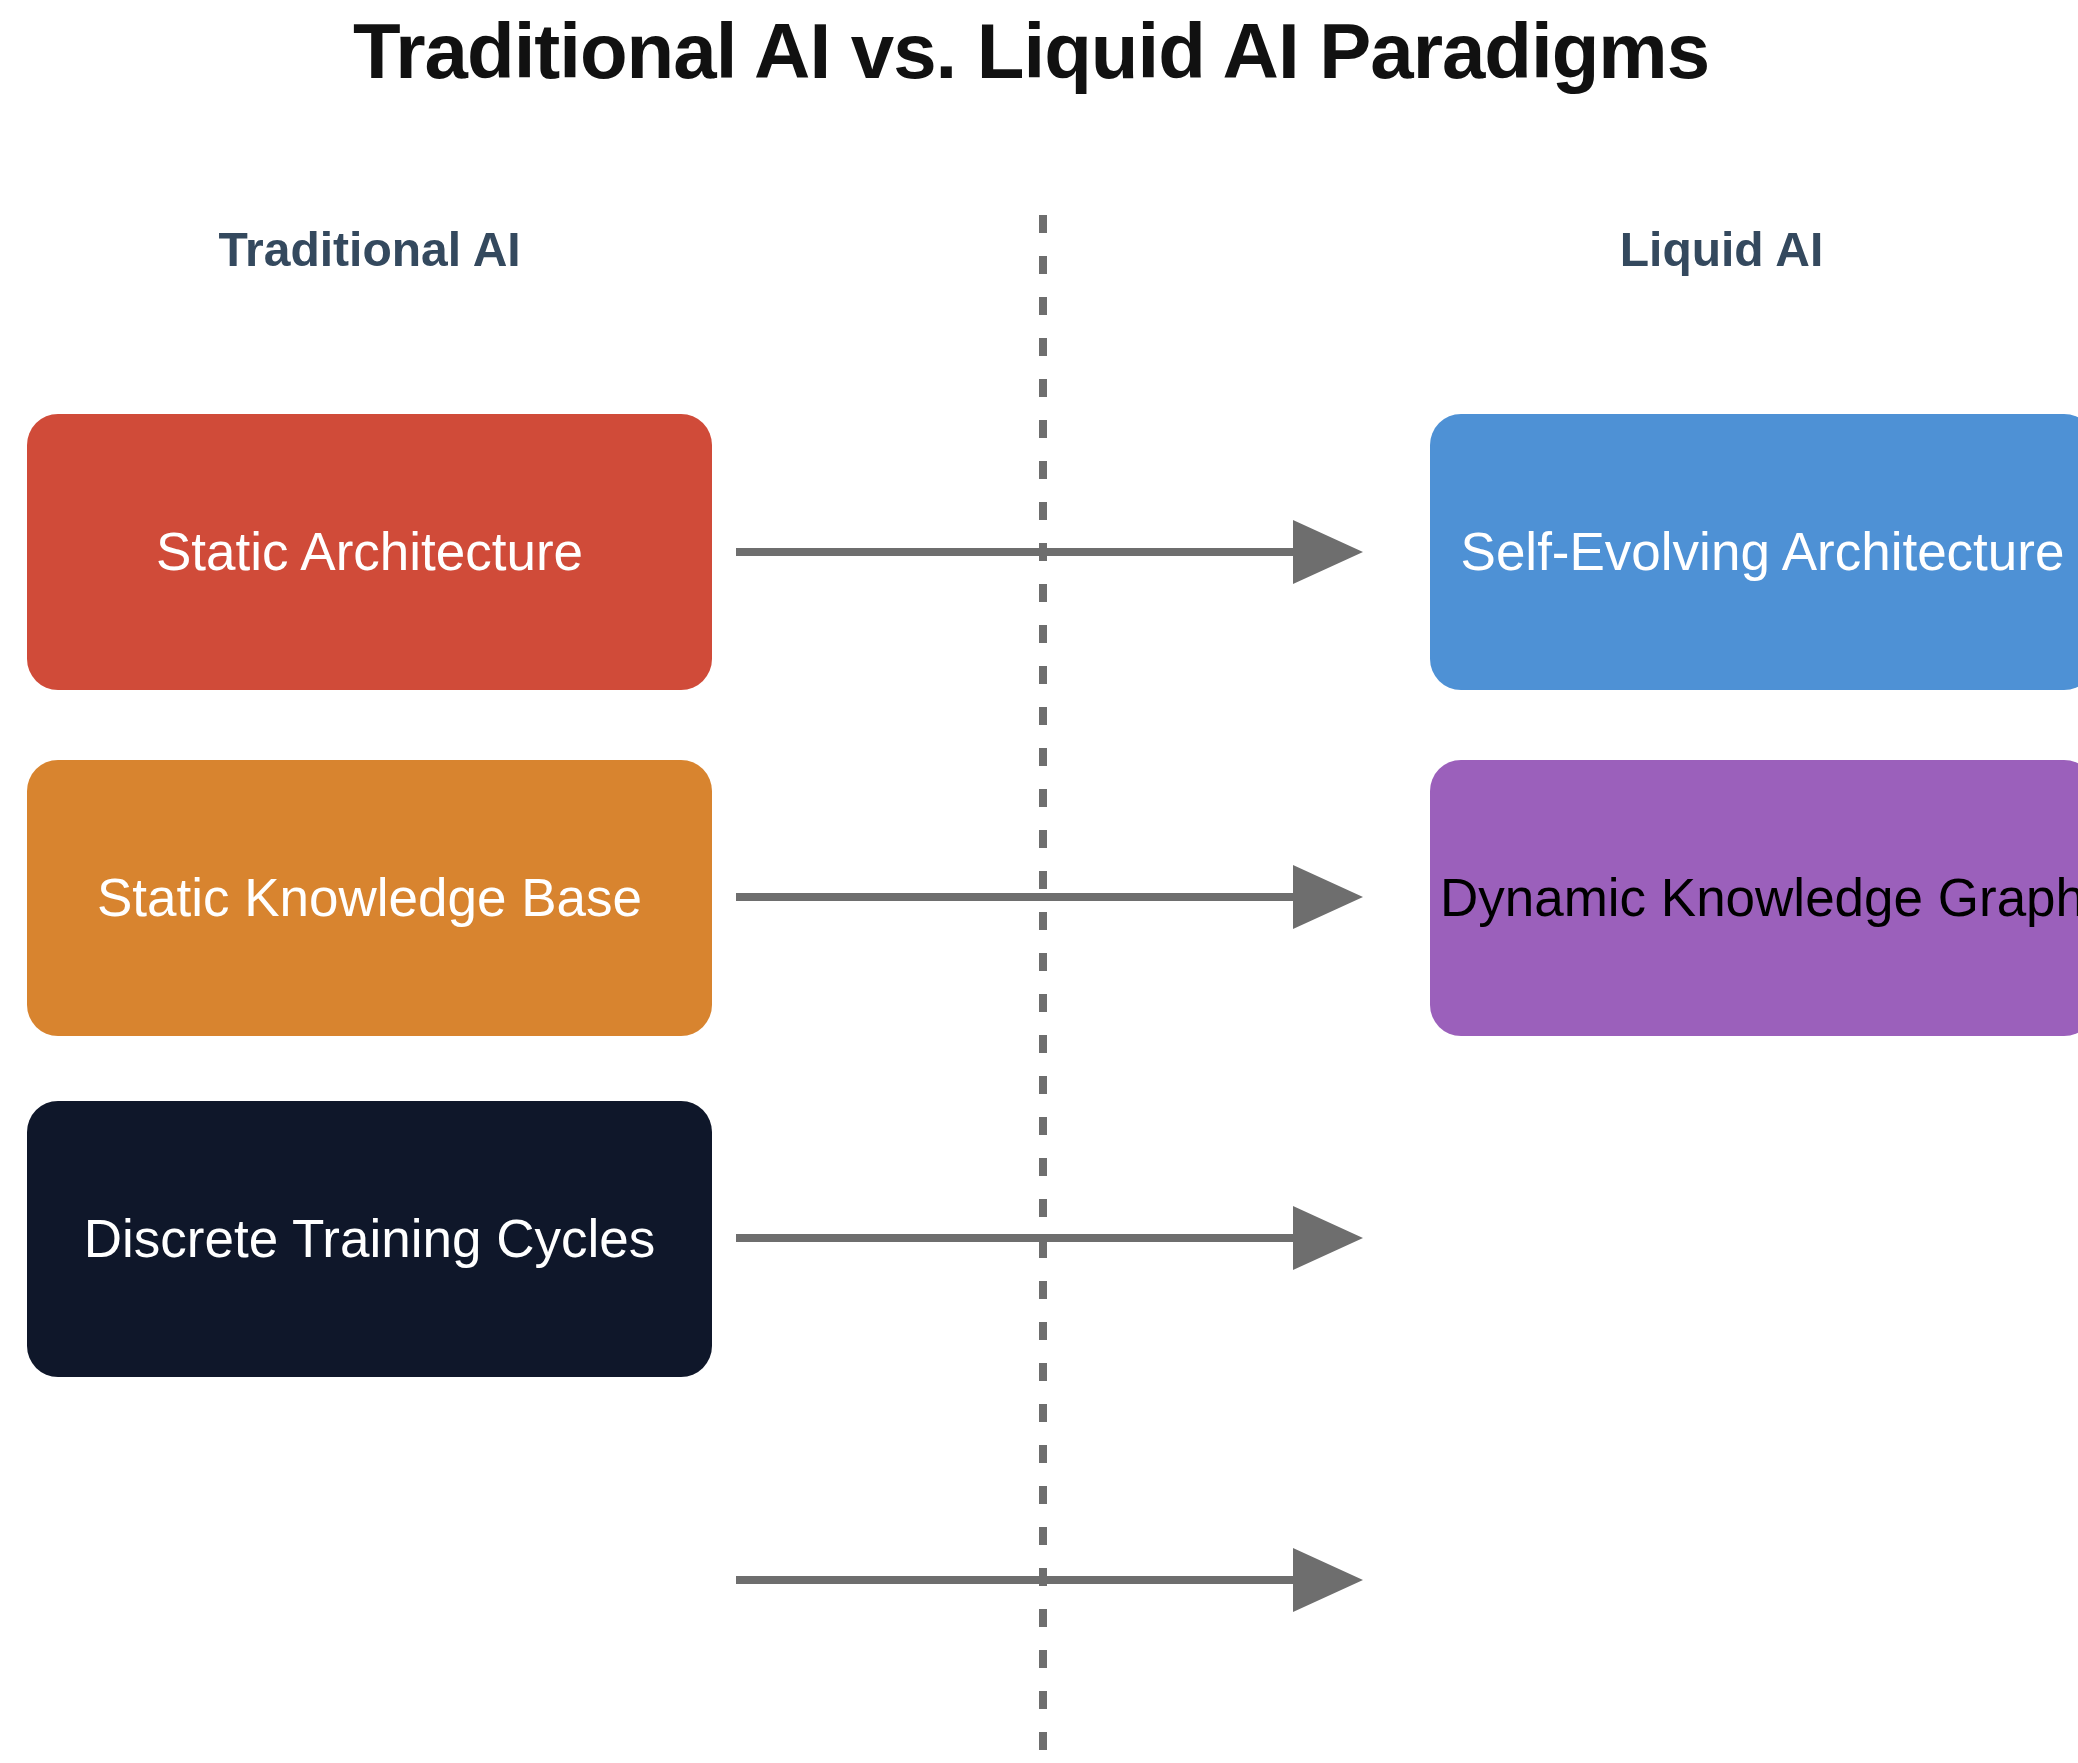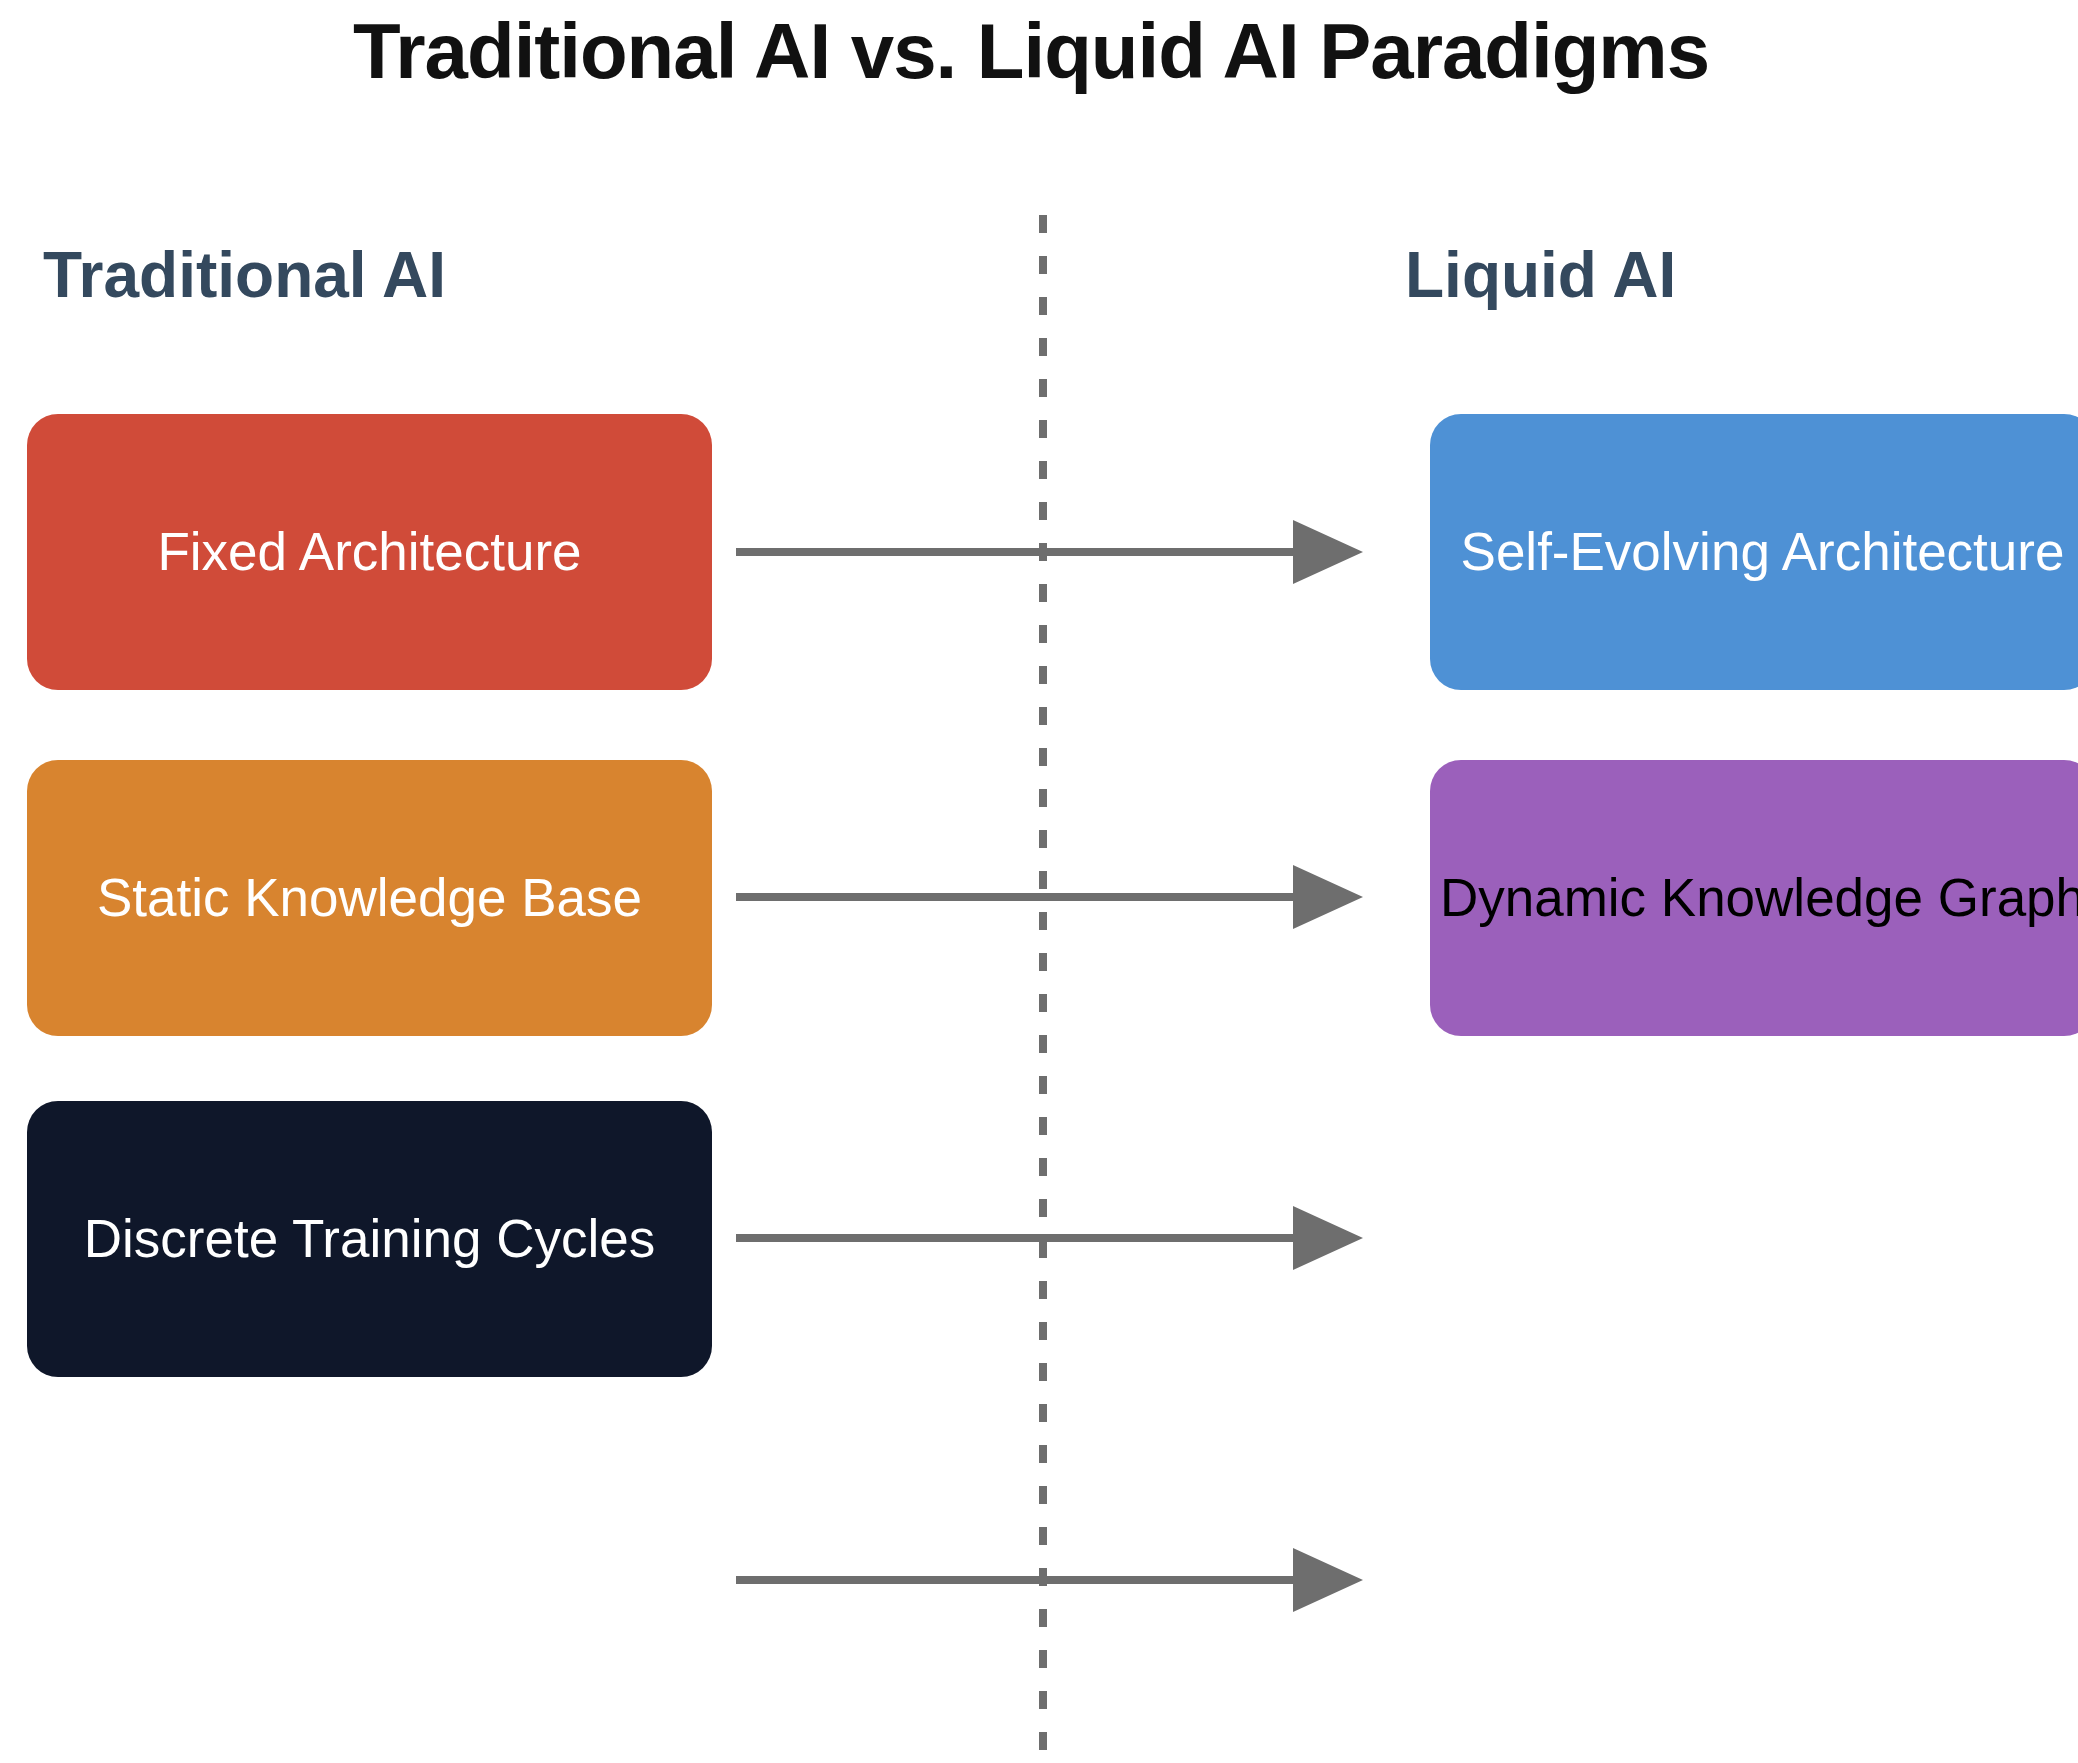--- a/index.html
+++ b/index.html
@@ -34,23 +34,23 @@
     height: 1549px;
     background: repeating-linear-gradient(
       to bottom,
       currentColor 0px, currentColor 17.6px,
       transparent 17.6px, transparent 41px
     );
   }
   .col-header {
     position: absolute;
     top: 222px;
-    margin: 16px;
-    text-align: left;
-    font-size: 64px;
+    margin: 0;
+    text-align: center;
+    font-size: 48px;
     font-weight: bold;
   }
   .col-header.left  { left: 27px;   width: 685px; }
   .col-header.right { left: 1389px; width: 665px; }
 
   .box {
     position: absolute;
     height: 276px;
     border-radius: 31px;
     display: flex;
@@ -106,21 +106,21 @@
 <div class="canvas">
 
   <h1 class="title" style="color: rgb(17, 17, 17);">Traditional AI vs. Liquid AI Paradigms</h1>
 
   <div class="divider" style="color: rgb(110, 110, 110);"></div>
 
   <div class="col-header left" style="color: rgb(52, 73, 94);">Traditional AI</div>
 
   <div class="col-header right" style="color: rgb(52, 73, 94);">Liquid AI</div>
 
-  <div class="box left r1" style="background-color: rgb(208, 75, 57); color: rgb(255, 255, 255);">Fixed Architecture</div>
+  <div class="box left r1" style="background-color: rgb(208, 75, 57); color: rgb(255, 255, 255);">Static Architecture</div>
   <div class="arrow r1" style="color: rgb(110, 110, 110);">
     <span class="shaft"></span>
     <span class="head"></span>
   </div>
   <div class="box right r1" style="background-color: rgb(78, 145, 213); color: rgb(255, 255, 255);">Self-Evolving Architecture</div>
 
   <div class="box left r2" style="background-color: rgb(216, 132, 47); color: rgb(255, 255, 255);">Static Knowledge Base</div>
   <div class="arrow r2" style="color: rgb(110, 110, 110);">
     <span class="shaft"></span>
     <span class="head"></span>

